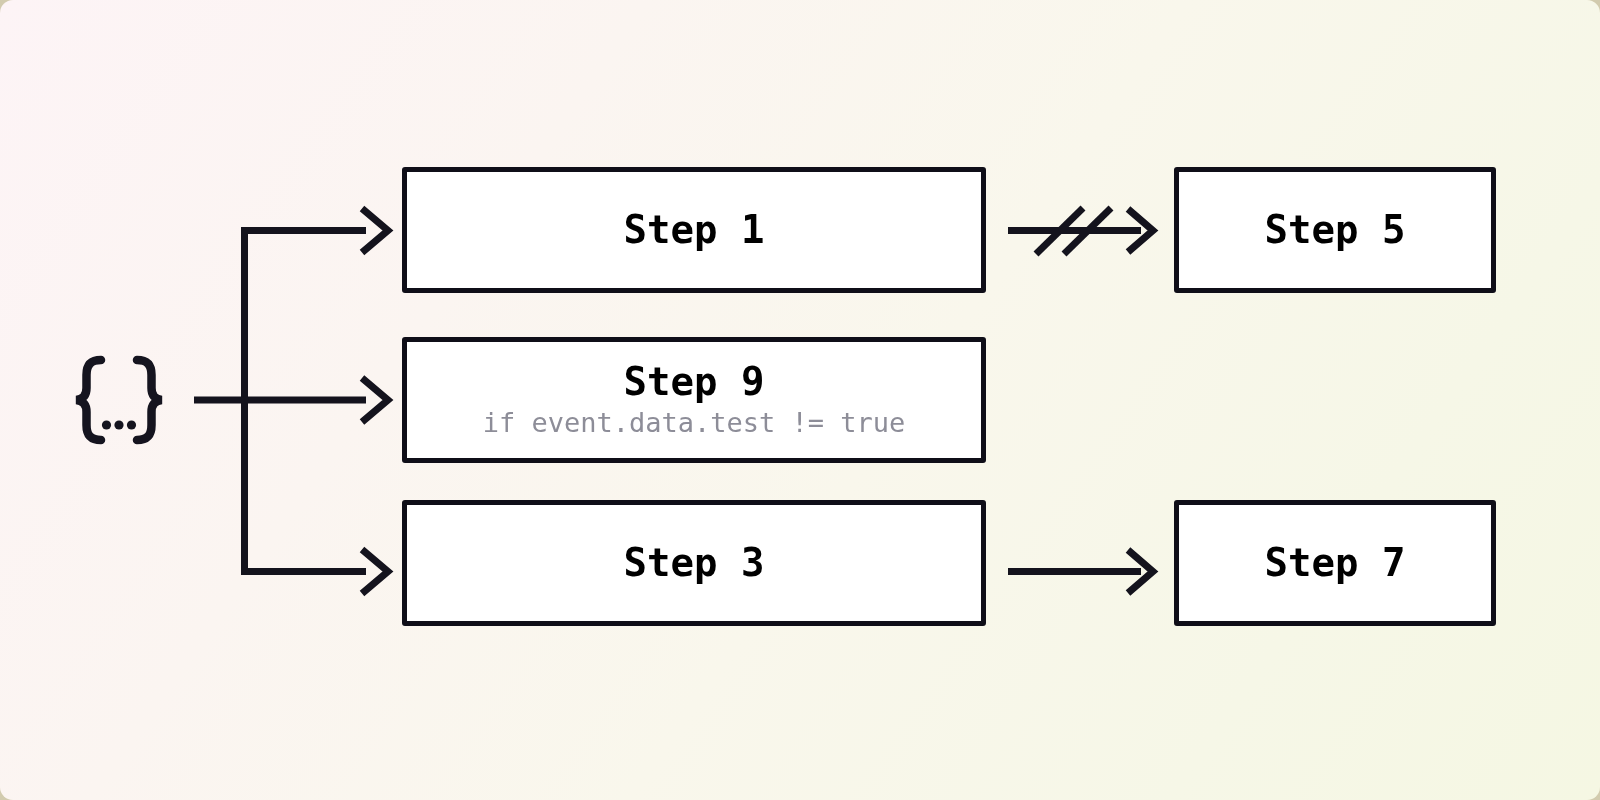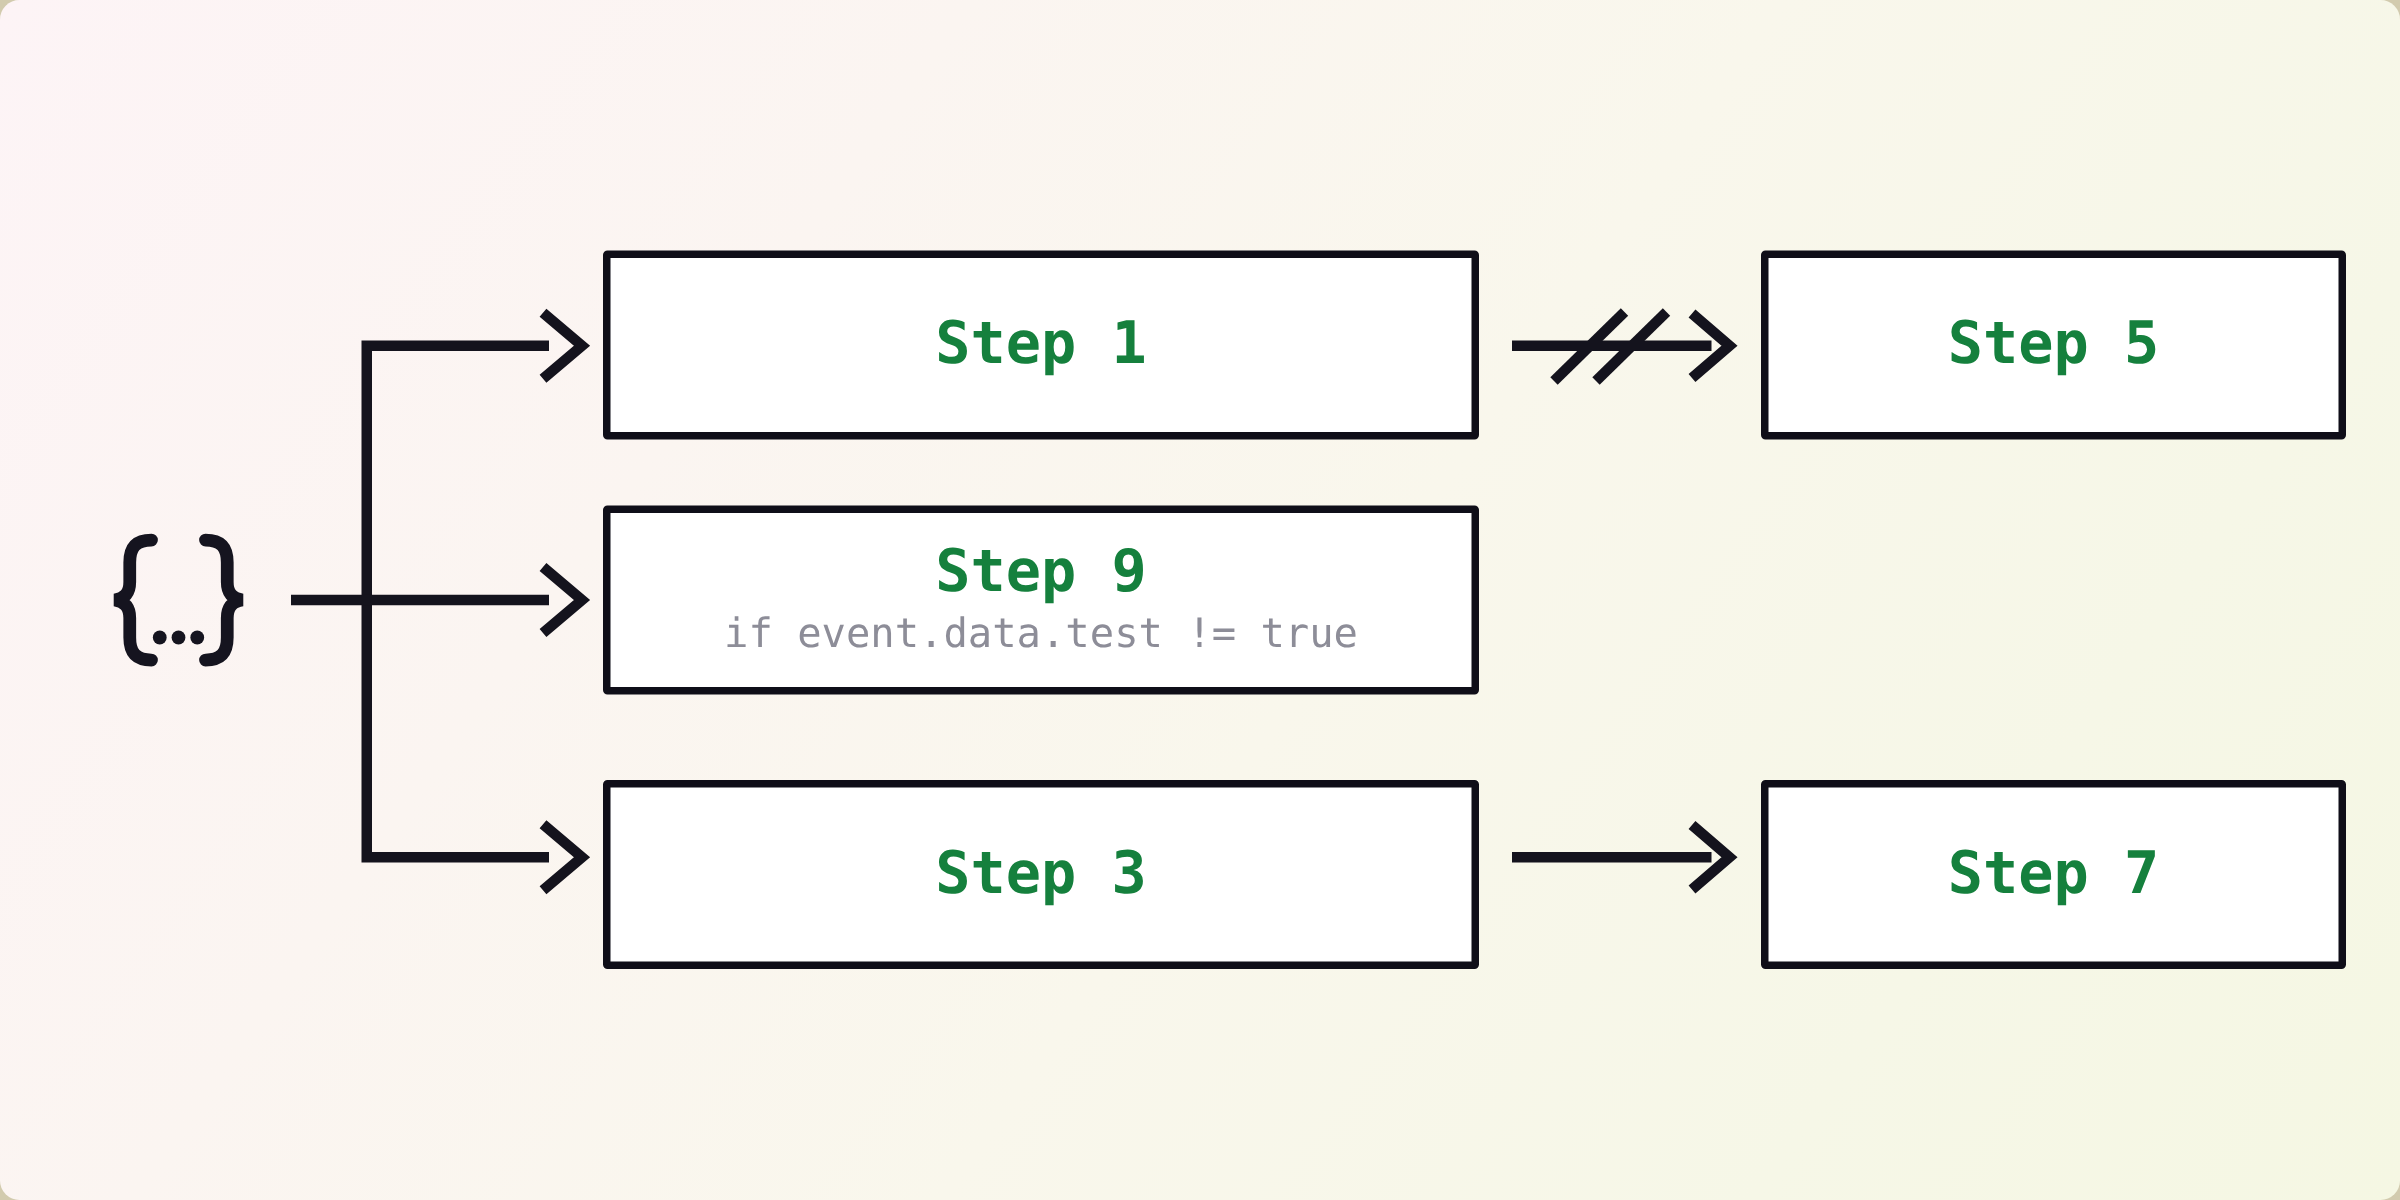--- a/index.html
+++ b/index.html
@@ -11,26 +11,26 @@
   }
   .overlay{position:absolute;left:0;top:0;width:1600px;height:800px;}
   .stroke{stroke:#14131d;stroke-width:7;fill:none;stroke-linejoin:miter;}
   .step-node{
     position:absolute;box-sizing:border-box;
     background:#ffffff;border:5px solid #0f0e18;border-radius:3px;
     display:flex;flex-direction:column;align-items:center;justify-content:center;
     height:126px;
   }
   .col-left{left:402px;width:584px;}
-  .col-right{left:1174px;width:390px;}
+  .col-right{left:1174px;width:322px;}
   .row1{top:167px;}
   .row2{top:337px;}
-  .row3{top:520px;}
+  .row3{top:500px;}
   .step-title{
-    color:#15803d;font-size:39px;font-weight:bold;line-height:44px;
+    color:#000000;font-size:39px;font-weight:bold;line-height:44px;
     letter-spacing:0px;white-space:nowrap;
   }
   .step-cond{
     color:#8d8d98;font-size:27px;font-weight:normal;line-height:34px;
     white-space:nowrap;margin-top:2px;text-align:right;
   }
   .trigger{position:absolute;left:70px;top:355px;width:98px;height:90px;}
   .trigger svg{display:block;width:98px;height:90px;}
   .brace{stroke:#15141f;stroke-width:8.5;fill:none;stroke-linecap:round;}
   .dot{fill:#15141f;stroke:none;}

